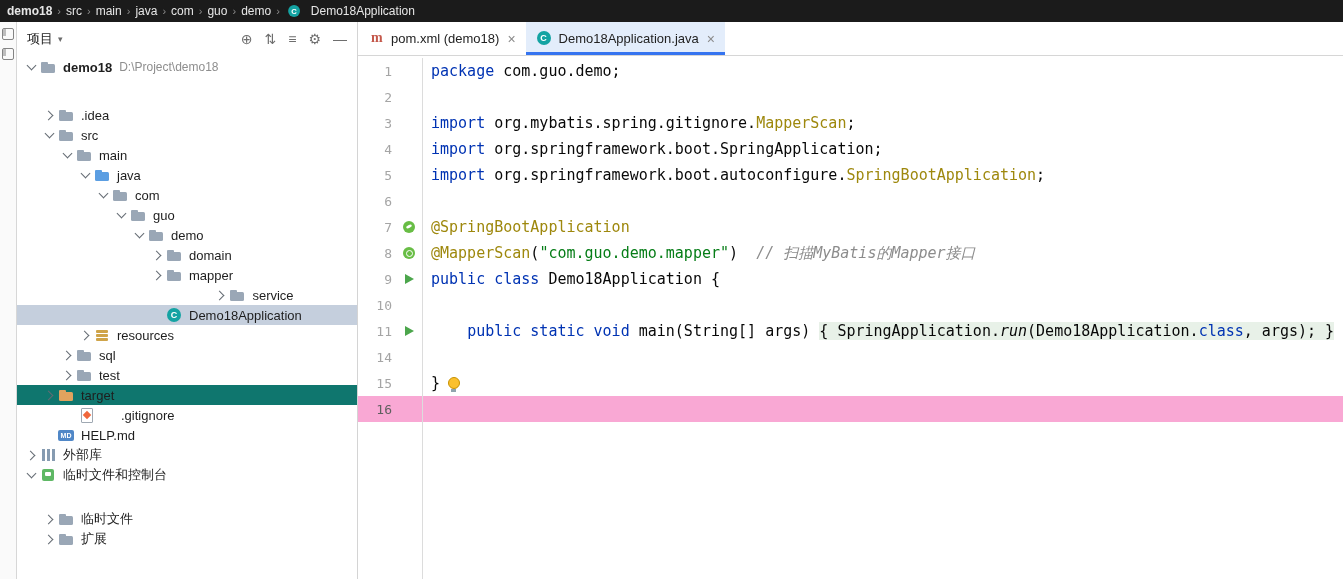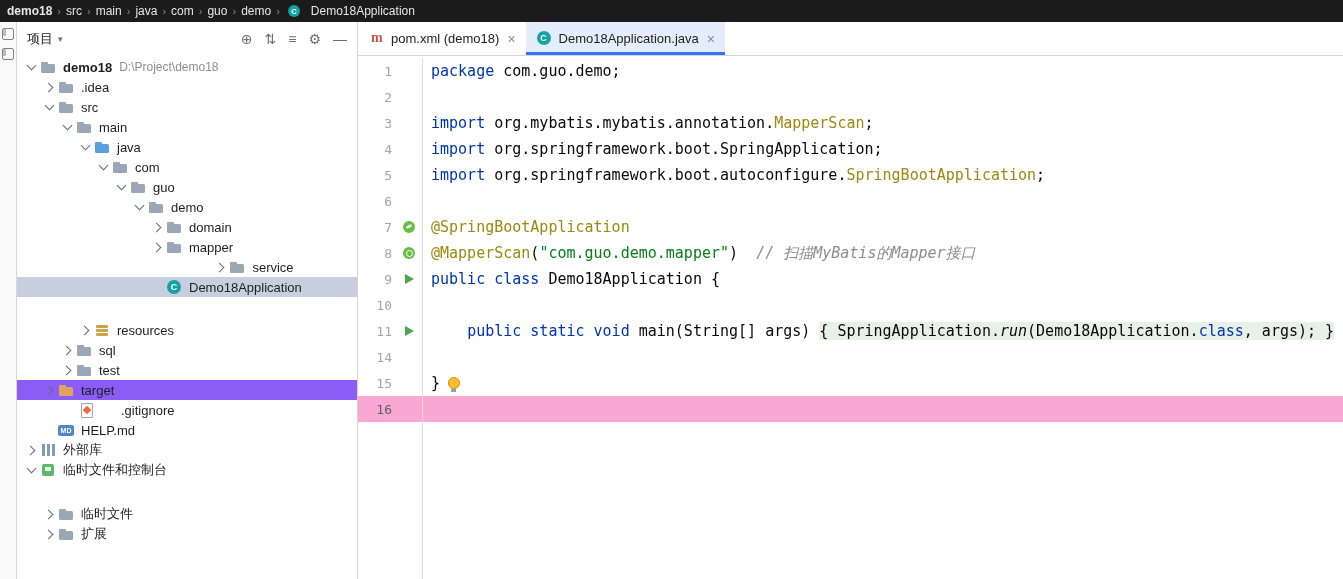--- a/index.html
+++ b/index.html
@@ -28,21 +28,21 @@
            flex-direction:column;background:#fff;min-width:0}
   .proj-header{height:33px;flex:none;display:flex;align-items:center;padding:0 10px 0 10px}
   .proj-title{display:flex;align-items:center;gap:5px;font-size:13px;color:#222;cursor:default}
   .caret{font-size:9px;color:#6b6b6b}
   .proj-tools{margin-left:auto;display:flex;gap:12px;color:#6e6e6e;font-size:14px;align-items:center}
   .ptool{cursor:default;line-height:14px}
 
   .tree{flex:1;overflow:hidden;font-size:13px;padding-top:2px}
   .row{height:20px;display:flex;align-items:center;white-space:nowrap;cursor:default}
   .row.selected{background:#c5cfdd}
-  .row.highlight{background:#8b5cf6}
+  .row.highlight{background:#0f766e}
   .lbl{color:#1e1e1e}
   .lbl.bold{font-weight:bold}
   .sub{color:#8e8e8e;font-size:12px;margin-left:7px}
   .chv-box{width:17px;height:20px;display:inline-flex;align-items:center;justify-content:center;flex:none}
   .chv{width:6px;height:6px;border-right:1.6px solid #646b73;border-bottom:1.6px solid #646b73;display:inline-block}
   .chv.right{transform:rotate(-45deg);margin-left:-2px}
   .chv.down{transform:rotate(45deg);margin-top:-3px}
 
   
   .ti{width:17px;height:17px;position:relative;flex:none;margin-right:6px;display:inline-block;vertical-align:middle}
@@ -154,21 +154,21 @@
     </div>
     <div class="tree" id="tree">
         <div class="row" style="padding-left: 6px;">
           <span class="chv-box">
             <span class="chv down"></span>
           </span>
           <span class="ti ti-folder"></span>
           <span class="lbl bold">demo18</span>
           <span class="sub">D:\Project\demo18</span>
         </div>
-        <div class="row" style="padding-left: 24px;">
+        <div class="row" style="padding-left: 24px; margin-top: 28px;">
           <span class="chv-box">
             <span class="chv right"></span>
           </span>
           <span class="ti ti-folder"></span>
           <span class="lbl">.idea</span>
         </div>
         <div class="row" style="padding-left: 24px;">
           <span class="chv-box">
             <span class="chv down"></span>
           </span>
@@ -229,21 +229,21 @@
             <span class="chv right"></span>
           </span>
           <span class="ti ti-folder"></span>
           <span class="lbl">service</span>
         </div>
         <div class="row selected" style="padding-left: 132px;">
           <span class="chv-box"></span>
           <span class="ti ti-class"></span>
           <span class="lbl">Demo18Application</span>
         </div>
-        <div class="row" style="padding-left: 60px; margin-top: 23px;">
+        <div class="row" style="padding-left: 60px;">
           <span class="chv-box">
             <span class="chv right"></span>
           </span>
           <span class="ti ti-res"></span>
           <span class="lbl">resources</span>
         </div>
         <div class="row" style="padding-left: 42px;">
           <span class="chv-box">
             <span class="chv right"></span>
           </span>
@@ -325,21 +325,21 @@
           <span class="ctext"><span class="k">package</span><span class="d"> com.guo.demo;</span></span>
         </div>
         <div class="cline">
           <span class="lnum">2</span>
           <span class="gicons"></span>
           <span class="ctext"></span>
         </div>
         <div class="cline">
           <span class="lnum">3</span>
           <span class="gicons"></span>
-          <span class="ctext"><span class="k">import</span><span class="d"> org.mybatis.mybatis.annotation.</span><span class="an">MapperScan</span><span class="d">;</span></span>
+          <span class="ctext"><span class="k">import</span><span class="d"> org.mybatis.spring.gitignore.</span><span class="an">MapperScan</span><span class="d">;</span></span>
         </div>
         <div class="cline">
           <span class="lnum">4</span>
           <span class="gicons"></span>
           <span class="ctext"><span class="k">import</span><span class="d"> org.springframework.boot.SpringApplication;</span></span>
         </div>
         <div class="cline">
           <span class="lnum">5</span>
           <span class="gicons"></span>
           <span class="ctext"><span class="k">import</span><span class="d"> org.springframework.boot.autoconfigure.</span><span class="an">SpringBootApplication</span><span class="d">;</span></span>

